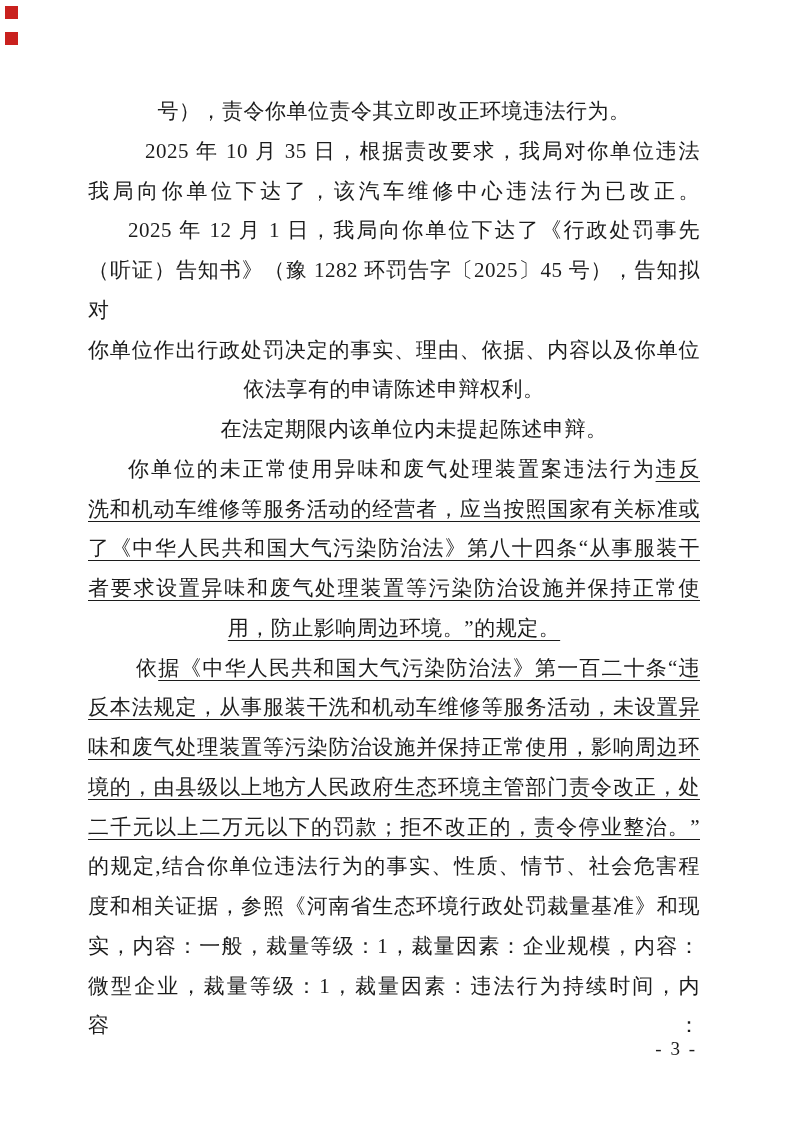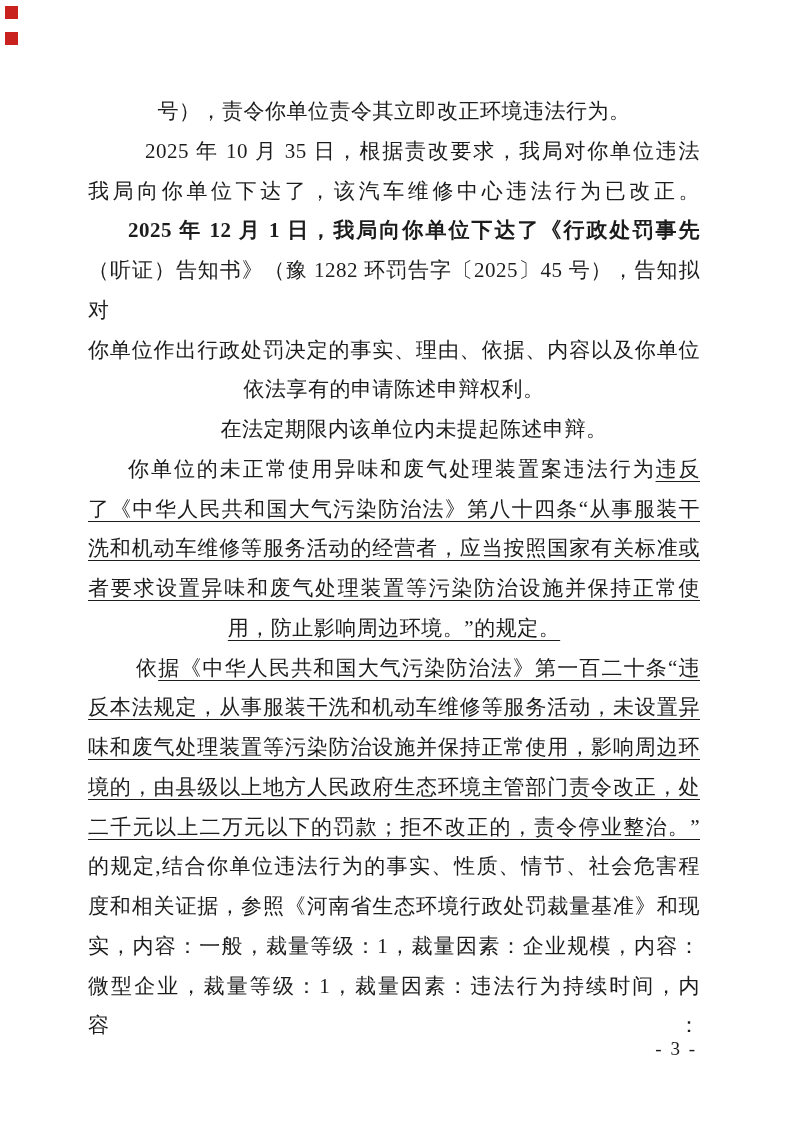--- a/index.html
+++ b/index.html
@@ -66,28 +66,28 @@
 </head>
 <body>
 
 <div class="page">
   <div class="corner-mark m1" style="background: rgb(201, 33, 30);"></div>
   <div class="corner-mark m2" style="background: rgb(201, 33, 30);"></div>
   <div class="doc-body" id="doc-body">
       <div class="line"><span>号），责令你单位责令其立即改正环境违法行为。</span></div>
       <div class="line j" style="padding-left: 57px;"><span>2025 年 10 月 35 日，根据责改要求，我局对你单位违法</span></div>
       <div class="line j"><span>我局向你单位下达了，该汽车维修中心违法行为已改正。</span></div>
-      <div class="line j" style="padding-left: 40px; font-weight: bold;"><span>2025 年 12 月 1 日，我局向你单位下达了《行政处罚事先</span></div>
+      <div class="line j" style="padding-left: 40px;"><span>2025 年 12 月 1 日，我局向你单位下达了《行政处罚事先</span></div>
       <div class="line j"><span>（听证）告知书》（豫 1282 环罚告字〔2025〕45 号），告知拟对</span></div>
       <div class="line j"><span>你单位作出行政处罚决定的事实、理由、依据、内容以及你单位</span></div>
       <div class="line"><span>依法享有的申请陈述申辩权利。</span></div>
       <div class="line" style="padding-left: 40px;"><span>在法定期限内该单位内未提起陈述申辩。</span></div>
       <div class="line j" style="padding-left: 40px;"><span>你单位的未正常使用异味和废气处理装置案违法行为</span><span class="u">违反</span></div>
+      <div class="line j"><span class="u">洗和机动车维修等服务活动的经营者，应当按照国家有关标准或</span></div>
       <div class="line j"><span class="u">了《中华人民共和国大气污染防治法》第八十四条“从事服装干</span></div>
-      <div class="line j"><span class="u">洗和机动车维修等服务活动的经营者，应当按照国家有关标准或</span></div>
       <div class="line j"><span class="u">者要求设置异味和废气处理装置等污染防治设施并保持正常使</span></div>
       <div class="line"><span class="u">用，防止影响周边环境。”的规定。</span></div>
       <div class="line j" style="padding-left: 48px;"><span>依</span><span class="u">据《中华人民共和国大气污染防治法》第一百二十条“违</span></div>
       <div class="line j"><span class="u">反本法规定，从事服装干洗和机动车维修等服务活动，未设置异</span></div>
       <div class="line j"><span class="u">味和废气处理装置等污染防治设施并保持正常使用，影响周边环</span></div>
       <div class="line j"><span class="u">境的，由县级以上地方人民政府生态环境主管部门责令改正，处</span></div>
       <div class="line j"><span class="u">二千元以上二万元以下的罚款；拒不改正的，责令停业整治。”</span></div>
       <div class="line j"><span>的规定,结合你单位违法行为的事实、性质、情节、社会危害程</span></div>
       <div class="line j"><span>度和相关证据，参照《河南省生态环境行政处罚裁量基准》和现</span></div>
       <div class="line j"><span>实，内容：一般，裁量等级：1，裁量因素：企业规模，内容：</span></div>

